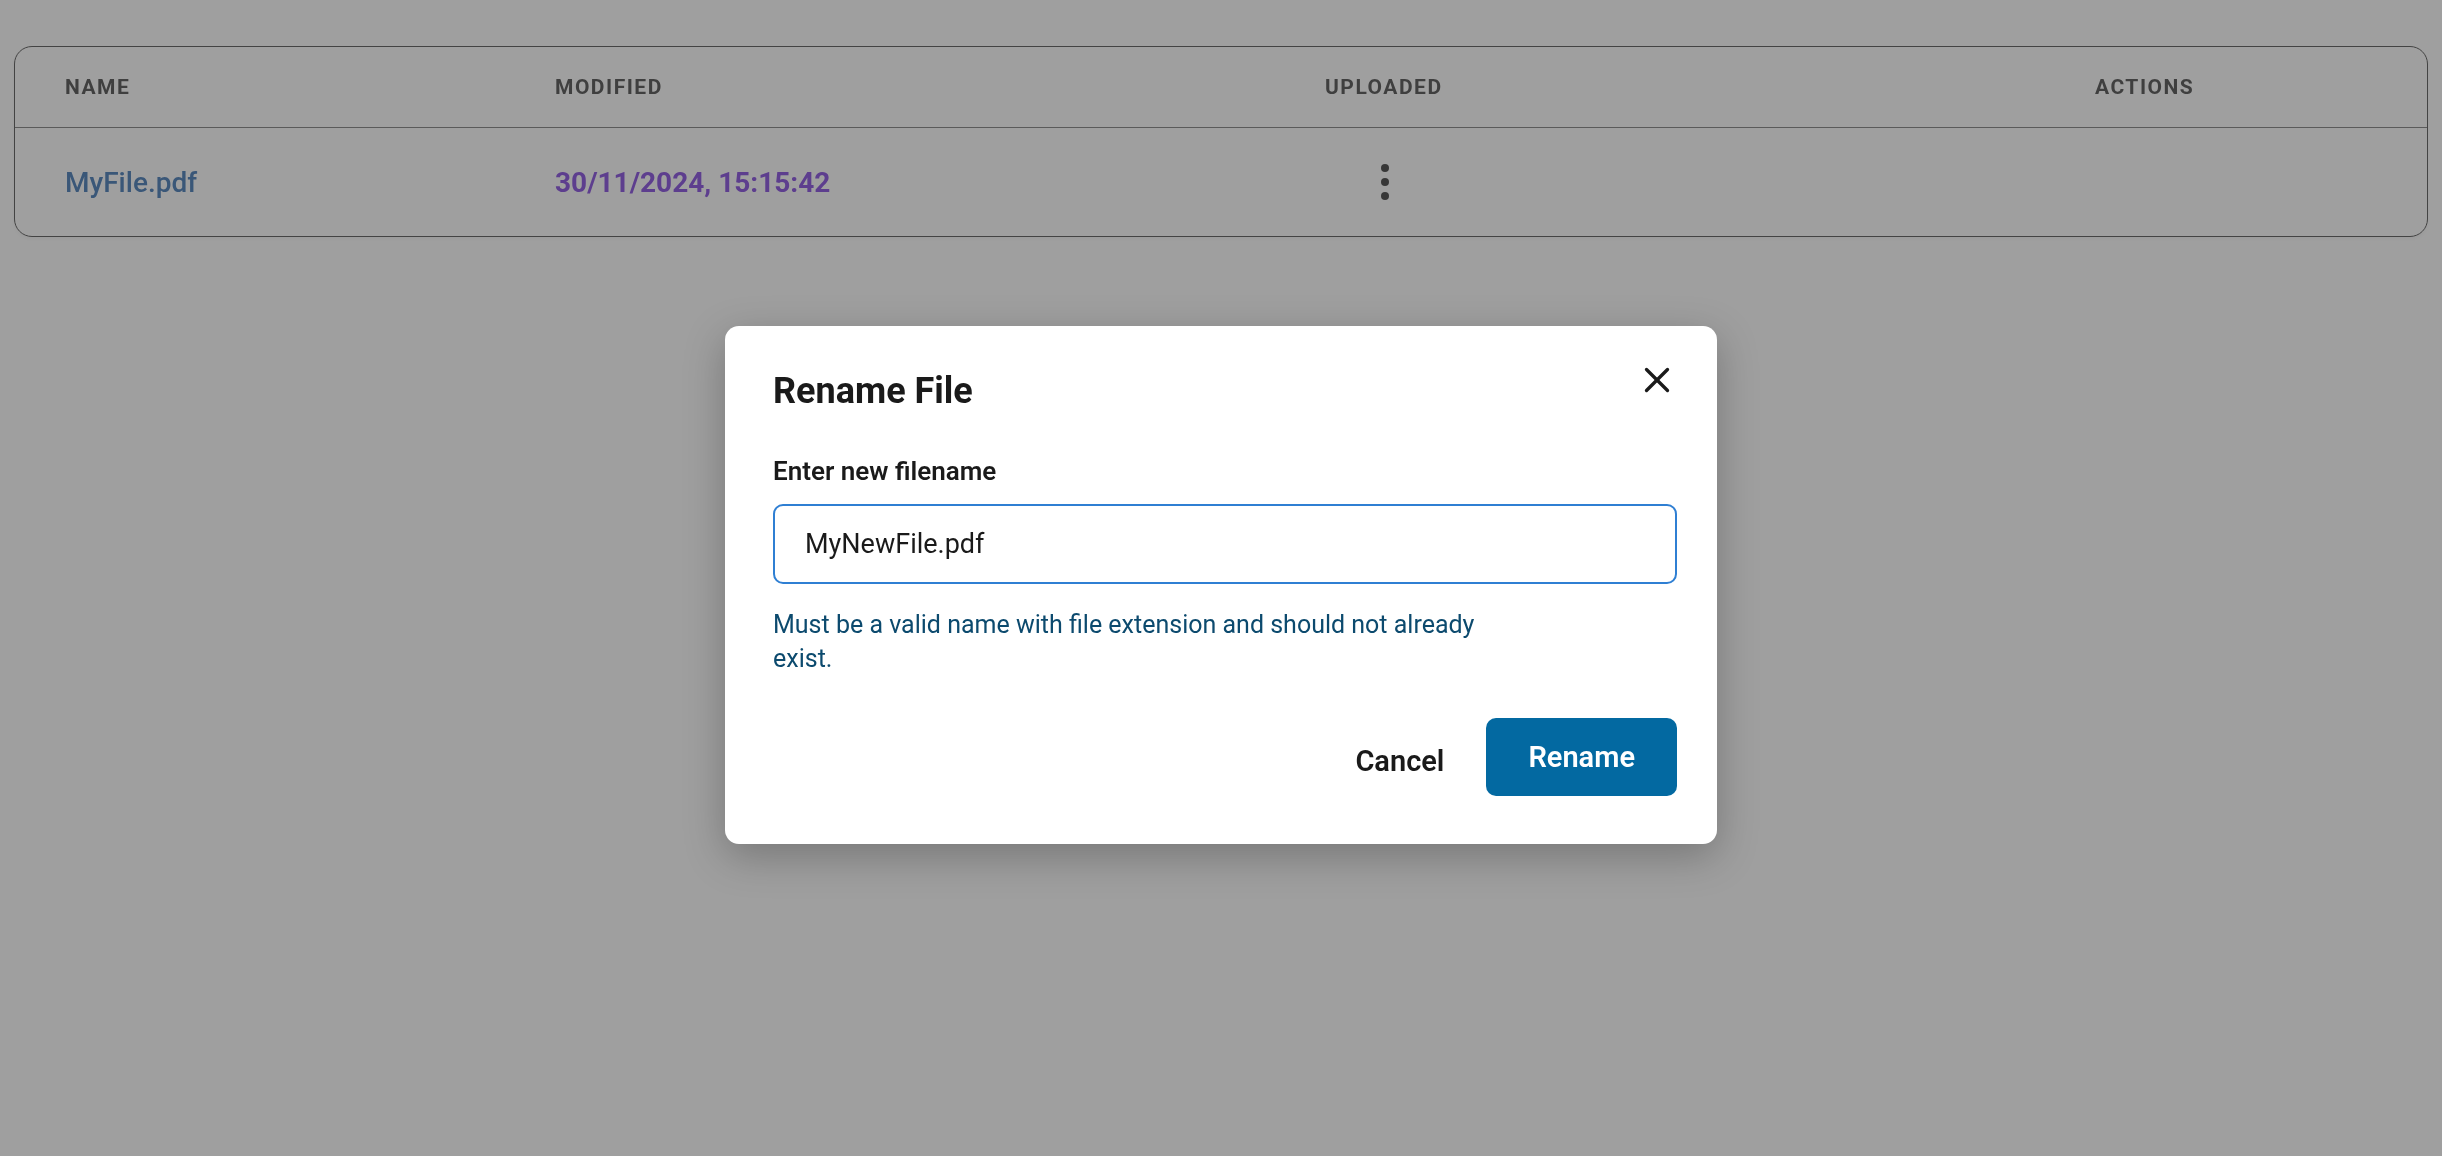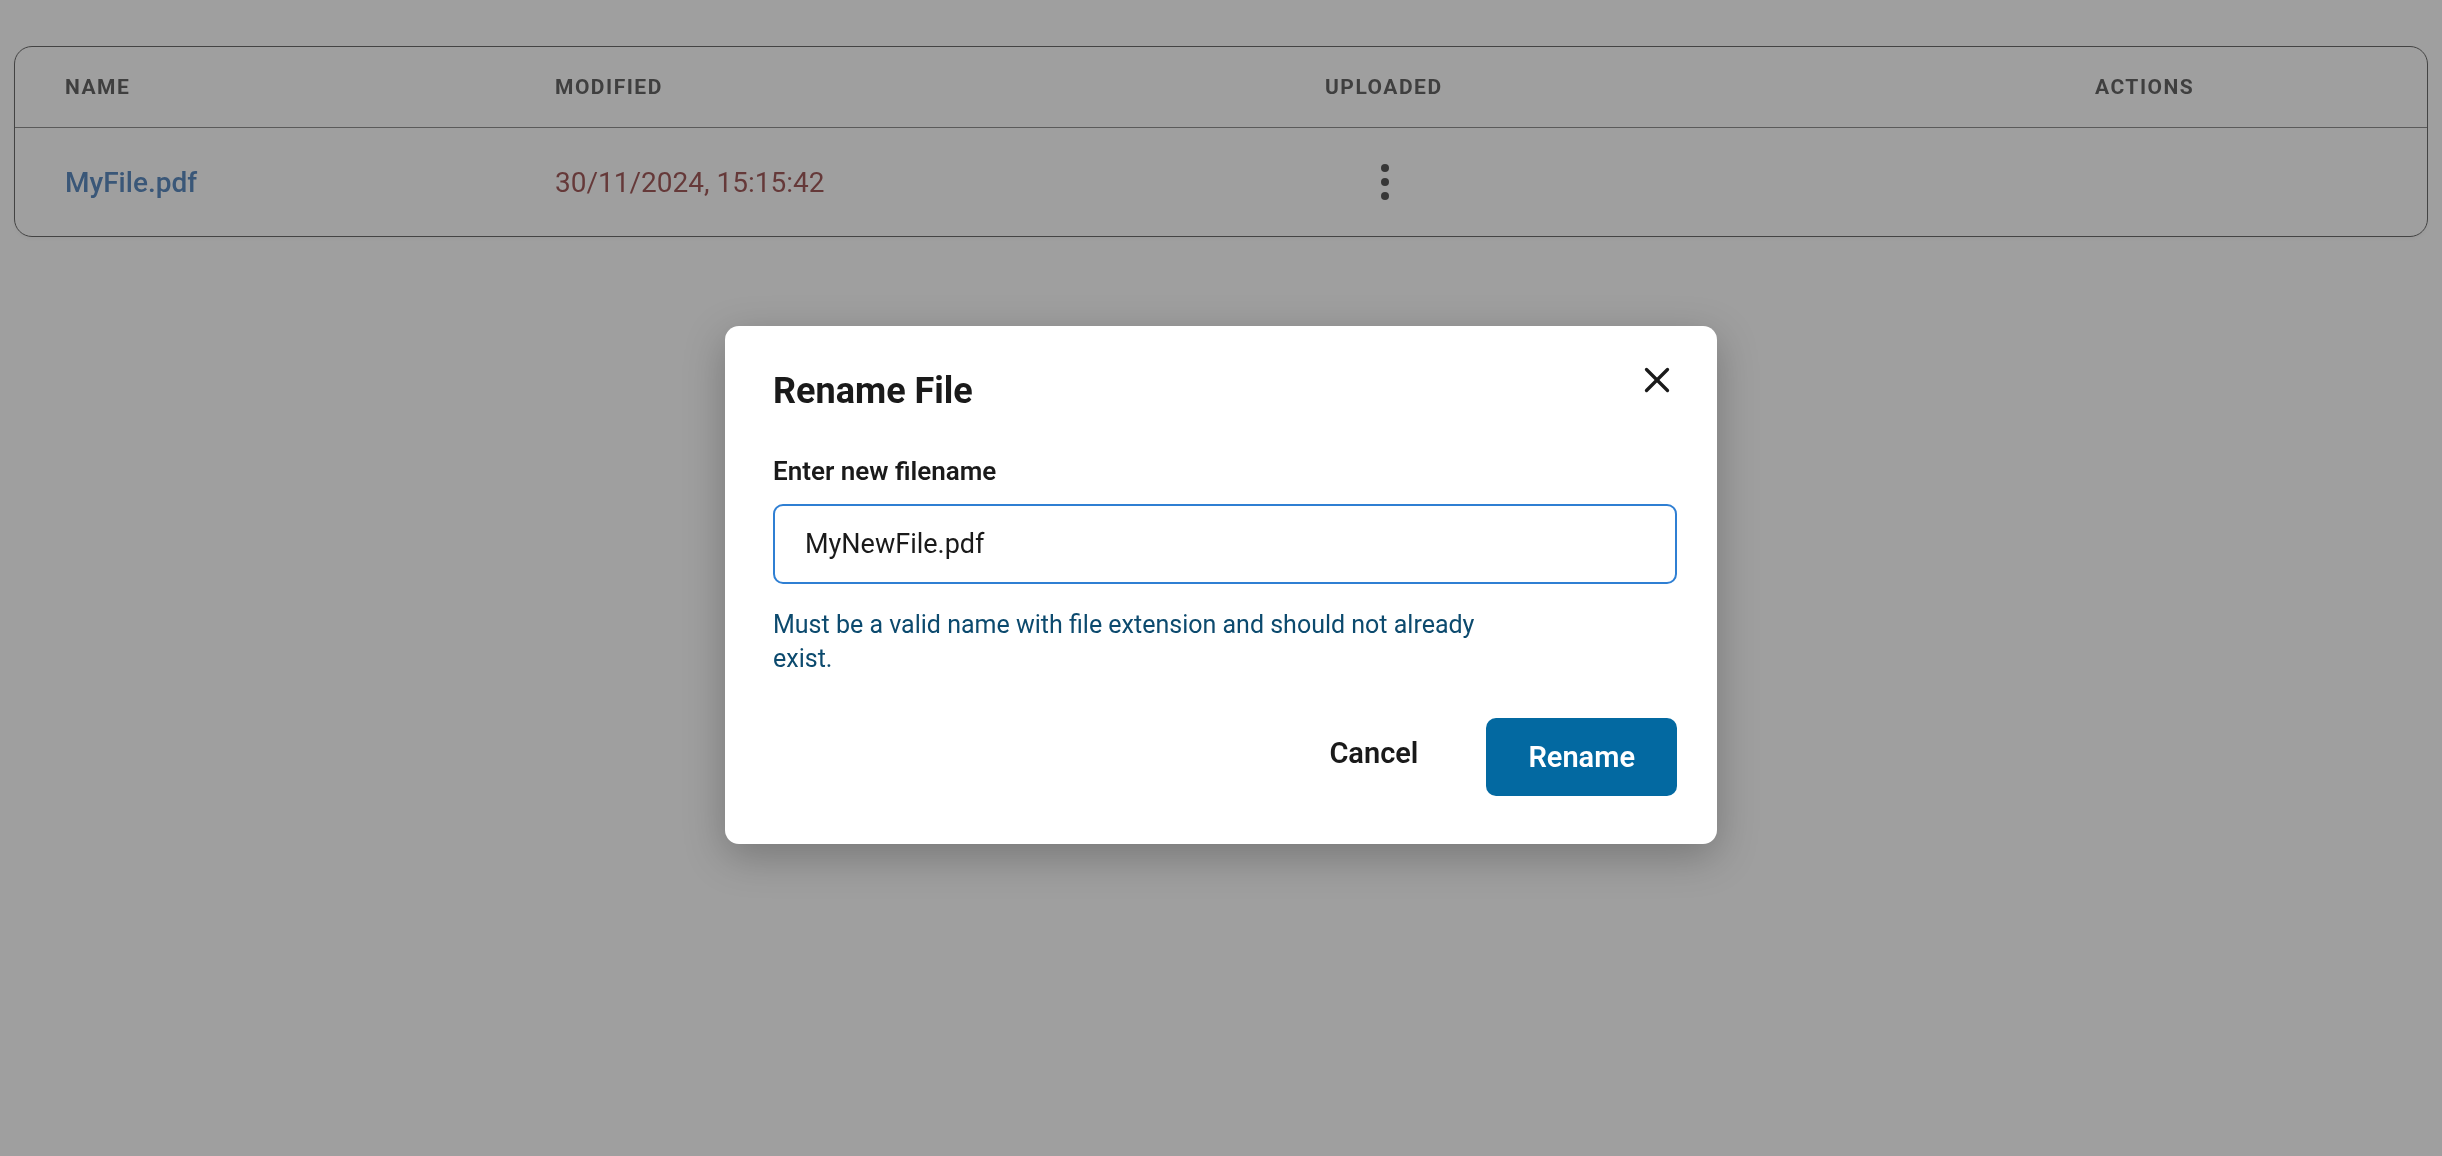--- a/index.html
+++ b/index.html
@@ -41,21 +41,22 @@
     .col-modified { flex: 0 0 770px; }
     .col-uploaded { flex: 0 0 770px; }
     .col-actions { flex: 1; text-align: left; }
     .table-row {
       display: flex;
       align-items: center;
       padding: 36px 50px;
     }
     .td {
       font-size: 28px;
-      color: #7f1d1d;
+      color: #6d28d9;
+      font-weight: bold;
     }
     .td.filename {
       color: #1f5fa8;
       font-weight: 500;
     }
     .actions-cell {
       display: flex;
       justify-content: flex-start;
       padding-left: 56px;
     }
@@ -136,22 +137,22 @@
     .help-text {
       font-size: 25px;
       color: #0c4a6e;
       margin-top: 24px;
       line-height: 1.35;
       max-width: 740px;
     }
     .modal-actions {
       display: flex;
       justify-content: flex-end;
-      align-items: flex-start;
-      gap: 58px;
+      align-items: flex-end;
+      gap: 32px;
       margin-top: 42px;
     }
     .btn-cancel {
       background: none;
       border: none;
       font-size: 29px;
       font-weight: 600;
       color: #1a1a1a;
       cursor: pointer;
       padding: 18px 10px;

